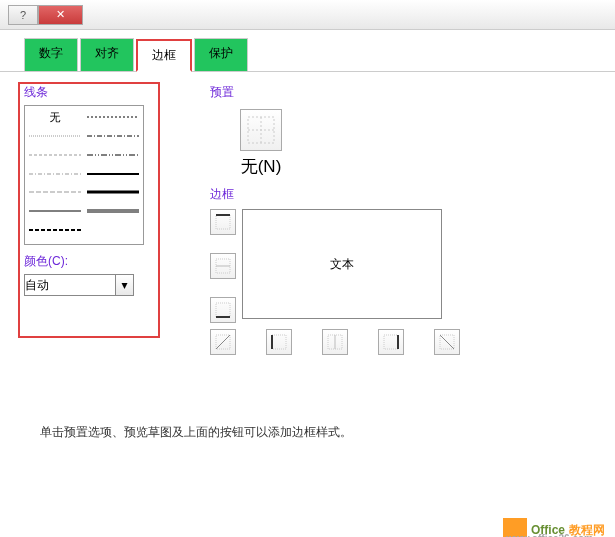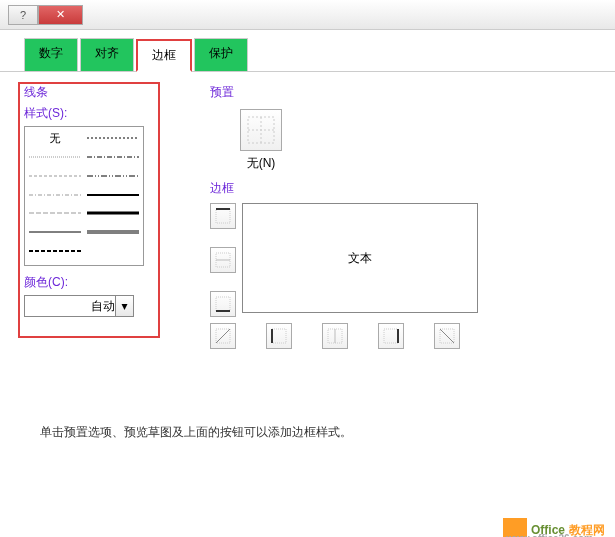--- a/index.html
+++ b/index.html
@@ -20,28 +20,28 @@
     .highlight-box { position: absolute; left: 18px; top: 10px; width: 142px; height: 256px; border: 2px solid #e04040; pointer-events: none; z-index: 5; }
     
     .section-left { position: absolute; left: 24px; top: 12px; width: 130px; }
     .section-label { color: #6d28d9; margin-bottom: 4px; }
     
     .style-box { border: 1px solid #999; background: #fff; width: 120px; height: 140px; padding: 4px; display: grid; grid-template-columns: 1fr 1fr; grid-template-rows: repeat(7, 1fr); gap: 2px 6px; margin-bottom: 8px; }
     .style-none { grid-column: 1; grid-row: 1; text-align: center; font-size: 11px; }
     .line-sample { height: 14px; display: flex; align-items: center; }
     .line-sample svg { width: 100%; height: 4px; }
     .color-select { display: flex; align-items: center; border: 1px solid #888; background: #fff; width: 110px; height: 22px; margin-top: 4px; }
-    .color-text { flex: 1; text-align: right; }
+    .color-text { flex: 1; text-align: left; }
     .color-arrow { width: 18px; height: 100%; border-left: 1px solid #888; display: flex; align-items: center; justify-content: center; background: linear-gradient(#fff, #e8e8e8); }
     
     .section-right { position: absolute; left: 170px; top: 12px; width: 380px; margin-left: 40px; }
     .preset-row { display: flex; gap: 16px; margin: 8px 0 4px 30px; }
     .preset-item { text-align: center; }
     .preset-btn { width: 42px; height: 42px; border: 1px solid #aaa; background: linear-gradient(#fff, #f0f0f0); display: flex; align-items: center; justify-content: center; margin-bottom: 4px; cursor: pointer; }
-    .preset-label { font-size: 12px; }
+    .preset-label { font-size: 17px; }
     
     .border-section { margin-top: 8px; }
     .border-btn { width: 26px; height: 26px; border: 1px solid #aaa; background: linear-gradient(#fff, #f0f0f0); display: flex; align-items: center; justify-content: center; cursor: pointer; }
     .preview-box { border: 1px solid #888; background: #fff; display: flex; align-items: center; justify-content: center; grid-column: 2; grid-row: 1 / 4; }
     .bottom-btns-row { display: flex; gap: 30px; margin-top: 6px; margin-left: 0px; }
     
     .help-text { position: absolute; left: 24px; top: 352px; color: #333; margin-left: 16px; }
     
     .watermark { position: absolute; right: 10px; bottom: 10px; font-size: 18px; font-weight: bold; color: #ff8c00; opacity: 0.85; display: flex; align-items: center; gap: 4px; }
     .wm-icon { width: 24px; height: 24px; background: #ff8c00; display: inline-block; }
@@ -63,21 +63,20 @@
   <div class="tab">对齐</div>
   <div class="tab active">边框</div>
   <div class="tab">保护</div>
 </div>
 
 <div class="content">
   <div class="highlight-box"></div>
 
   <div class="section-left">
     <div class="section-label">线条</div>
-    <div class="section-label">样式(S):</div>
     <div class="style-box">
       <div class="style-none">无</div>
       <div class="line-sample">
           <svg>
             <line x1="0" y1="2" x2="100%" y2="2" stroke="#000" stroke-width="1" stroke-dasharray="2,2"></line>
           </svg>
         </div>
       <div class="line-sample">
           <svg>
             <line x1="0" y1="2" x2="100%" y2="2" stroke="#999" stroke-width="1" stroke-dasharray="1,1"></line>
@@ -173,21 +172,21 @@
                 <line x1="2" y1="9" x2="16" y2="9" stroke="#bbb" stroke-width="1"></line>
               </svg>
             </div>
           <div class="border-btn">
               <svg width="18" height="18">
                 <rect x="2" y="2" width="14" height="14" fill="none" stroke="#ccc" stroke-dasharray="1,1"></rect>
                 <line x1="2" y1="16" x2="16" y2="16" stroke="#333" stroke-width="2"></line>
               </svg>
             </div>
         </div>
-        <div class="preview-box" style="width:236px; height:110px;">
+        <div class="preview-box" style="width:200px; height:110px;">
           <span>文本</span>
         </div>
       </div>
       <div class="bottom-btns-row">
         <div class="border-btn">
             <svg width="18" height="18">
               <rect x="2" y="2" width="14" height="14" fill="none" stroke="#ccc" stroke-dasharray="1,1"></rect>
               <line x1="2" y1="16" x2="16" y2="2" stroke="#888"></line>
             </svg>
           </div>

